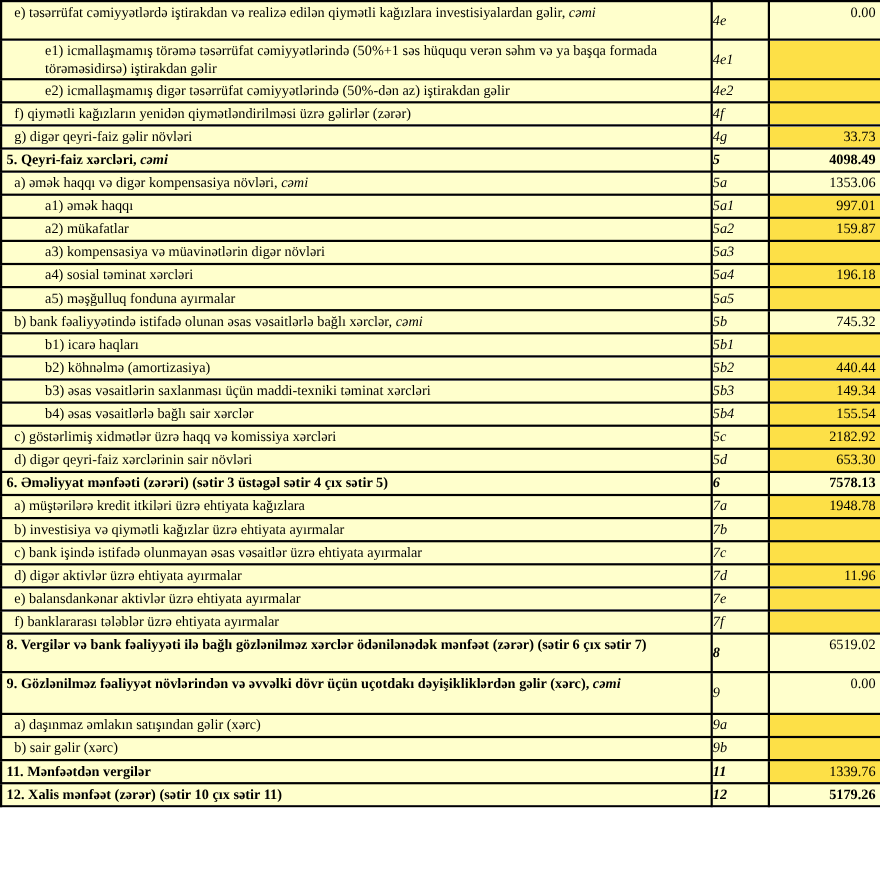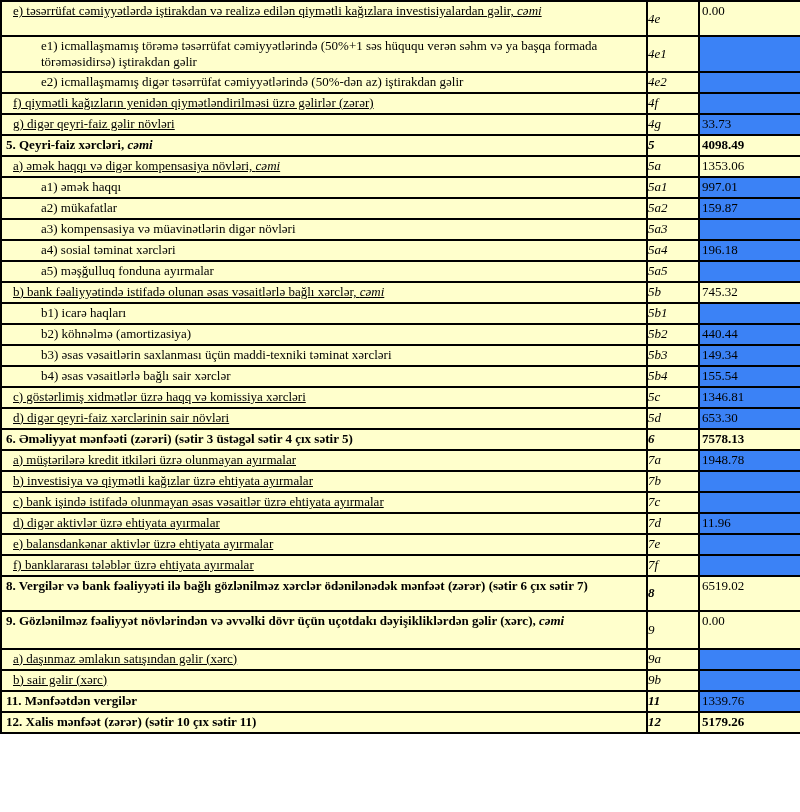--- a/index.html
+++ b/index.html
@@ -26,33 +26,34 @@
     padding: 0;
     overflow: hidden;
   }
   td.lab {
     vertical-align: top;
     padding-top: 1px;
     padding-right: 3px;
     padding-bottom: 1px;
   }
   td.ind0 { padding-left: 4px;  }
-  td.ind1 { padding-left: 11px; text-decoration: underline; }
+  td.ind1 { padding-left: 11px; }
   td.ind2 { padding-left: 39px; }
   td.ind3 { padding-left: 39px; }
   td.code {
     text-align: left;
     vertical-align: middle;
     font-style: italic;
   }
   td.val {
+    text-align: right;
     vertical-align: top;
     padding: 1px 4px 1px 2px;
   }
-  td.white { background: #3b82f6; }
+  td.white { background: #fde047; }
   .bold { font-weight: bold; }
   td.lab i { font-style: italic; }
 </style>
 </head>
 <body>
 
 <table data-name="income-statement-table">
   <colgroup>
     <col class="c-label">
     <col class="c-code">
@@ -140,34 +141,34 @@
         <td class="val white" data-name="row-value-cell">149.34</td>
       </tr>
       <tr data-name="table-row">
         <td class="lab ind2" data-name="row-label-cell">b4) əsas vəsaitlərlə bağlı sair xərclər</td>
         <td class="code" data-name="row-code-cell">5b4</td>
         <td class="val white" data-name="row-value-cell">155.54</td>
       </tr>
       <tr data-name="table-row">
         <td class="lab ind1" data-name="row-label-cell">c) göstərlimiş xidmətlər üzrə haqq və komissiya xərcləri</td>
         <td class="code" data-name="row-code-cell">5c</td>
-        <td class="val white" data-name="row-value-cell">1346.81</td>
+        <td class="val white" data-name="row-value-cell">2182.92</td>
       </tr>
       <tr data-name="table-row">
         <td class="lab ind1" data-name="row-label-cell">d) digər qeyri-faiz xərclərinin sair növləri</td>
         <td class="code" data-name="row-code-cell">5d</td>
         <td class="val white" data-name="row-value-cell">653.30</td>
       </tr>
       <tr data-name="table-row">
         <td class="lab ind0 bold" data-name="row-label-cell">6. Əməliyyat mənfəəti (zərəri) (sətir 3 üstəgəl sətir 4 çıx sətir 5)</td>
         <td class="code bold" data-name="row-code-cell">6</td>
         <td class="val bold" data-name="row-value-cell">7578.13</td>
       </tr>
       <tr data-name="table-row">
-        <td class="lab ind1" data-name="row-label-cell">a) müştərilərə kredit itkiləri üzrə olunmayan ayırmalar</td>
+        <td class="lab ind1" data-name="row-label-cell">a) müştərilərə kredit itkiləri üzrə ehtiyata kağızlara</td>
         <td class="code" data-name="row-code-cell">7a</td>
         <td class="val white" data-name="row-value-cell">1948.78</td>
       </tr>
       <tr data-name="table-row">
         <td class="lab ind1" data-name="row-label-cell">b) investisiya və qiymətli kağızlar üzrə ehtiyata ayırmalar</td>
         <td class="code" data-name="row-code-cell">7b</td>
         <td class="val white" data-name="row-value-cell"></td>
       </tr>
       <tr data-name="table-row">
         <td class="lab ind1" data-name="row-label-cell">c) bank işində istifadə olunmayan əsas vəsaitlər üzrə ehtiyata ayırmalar</td>

